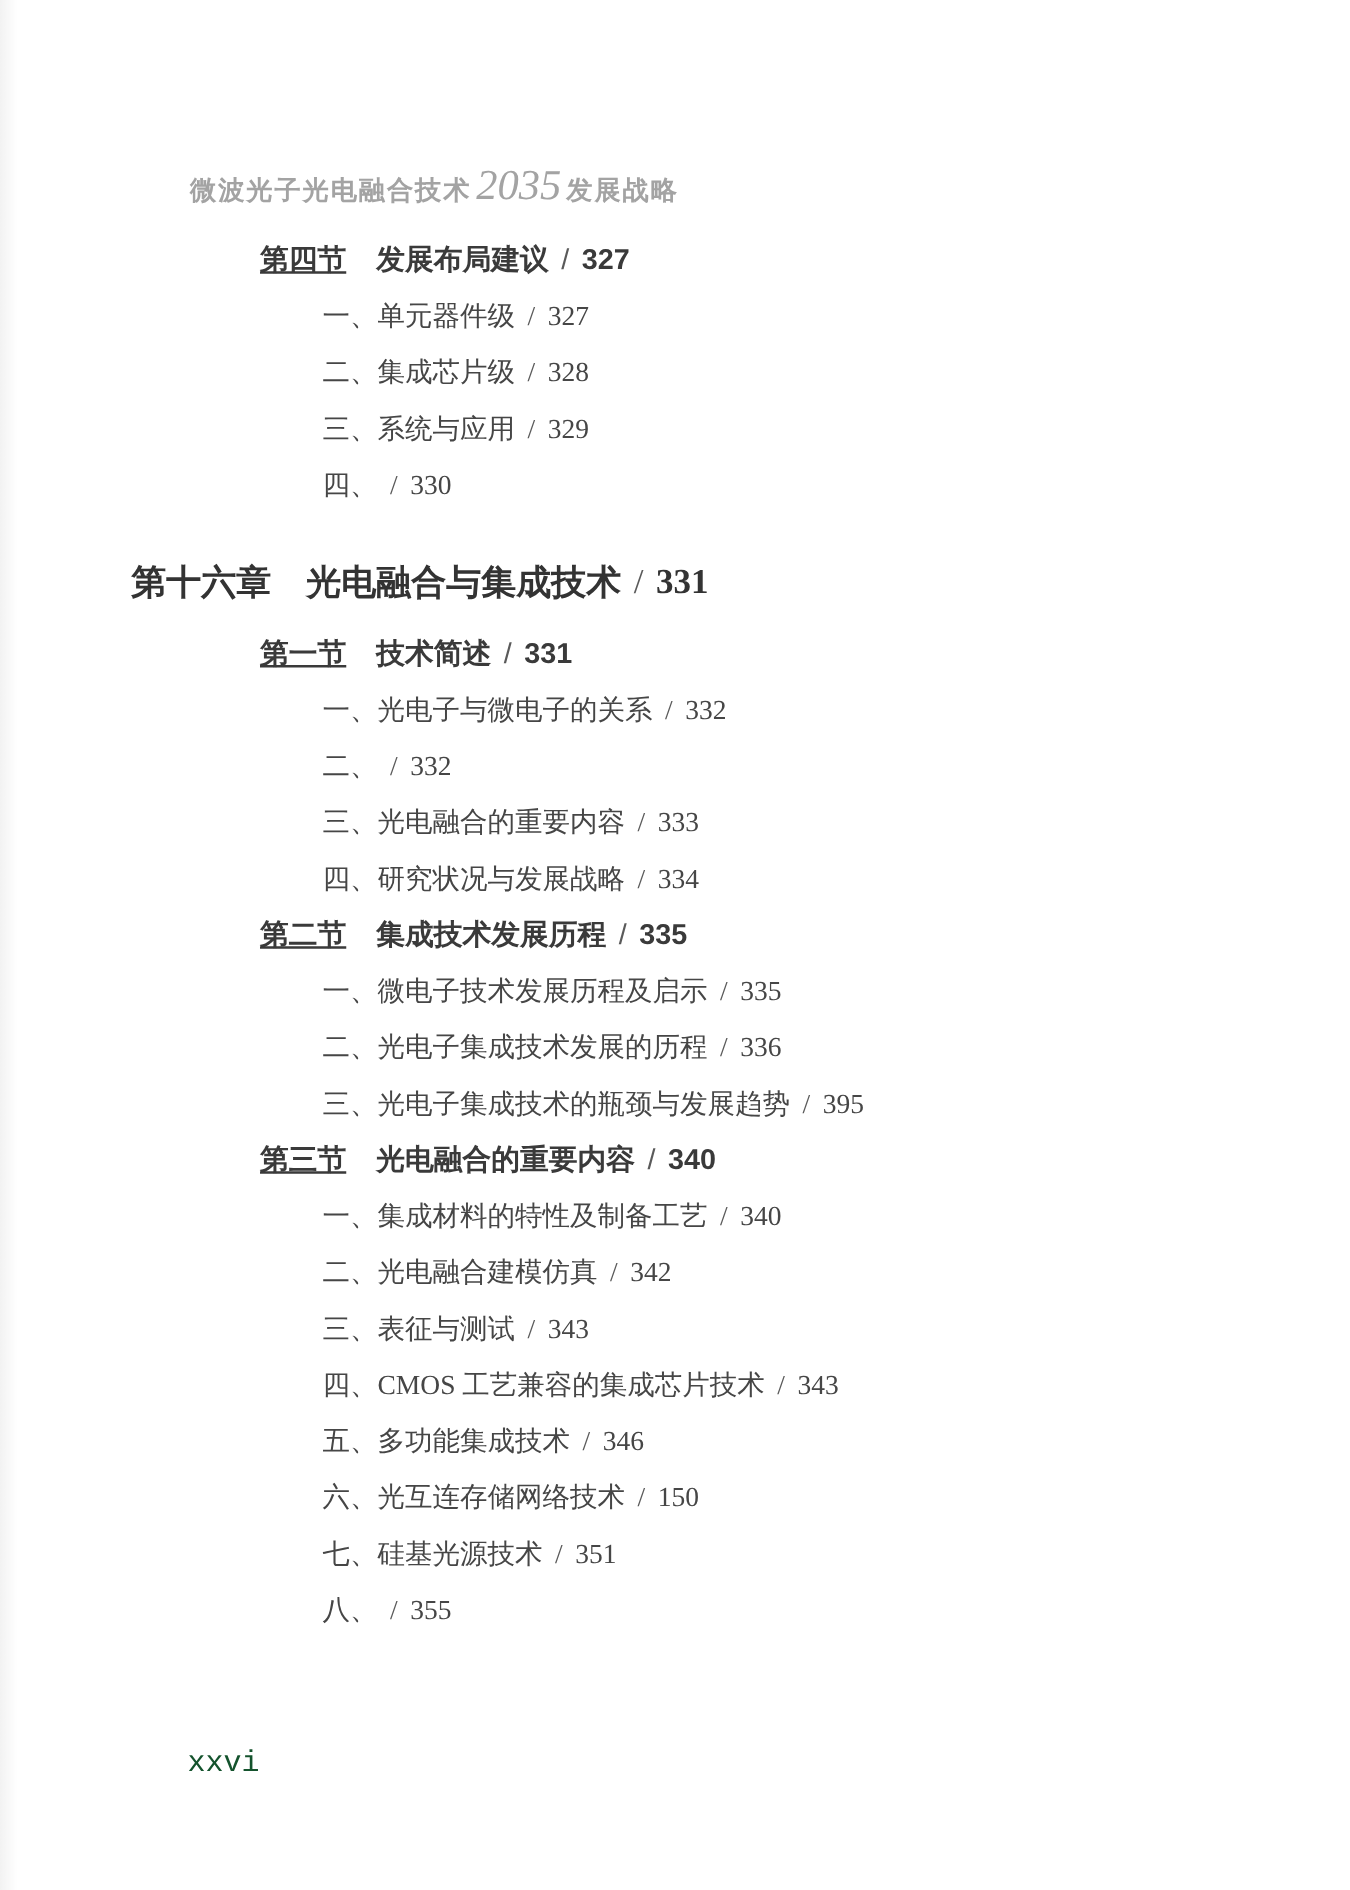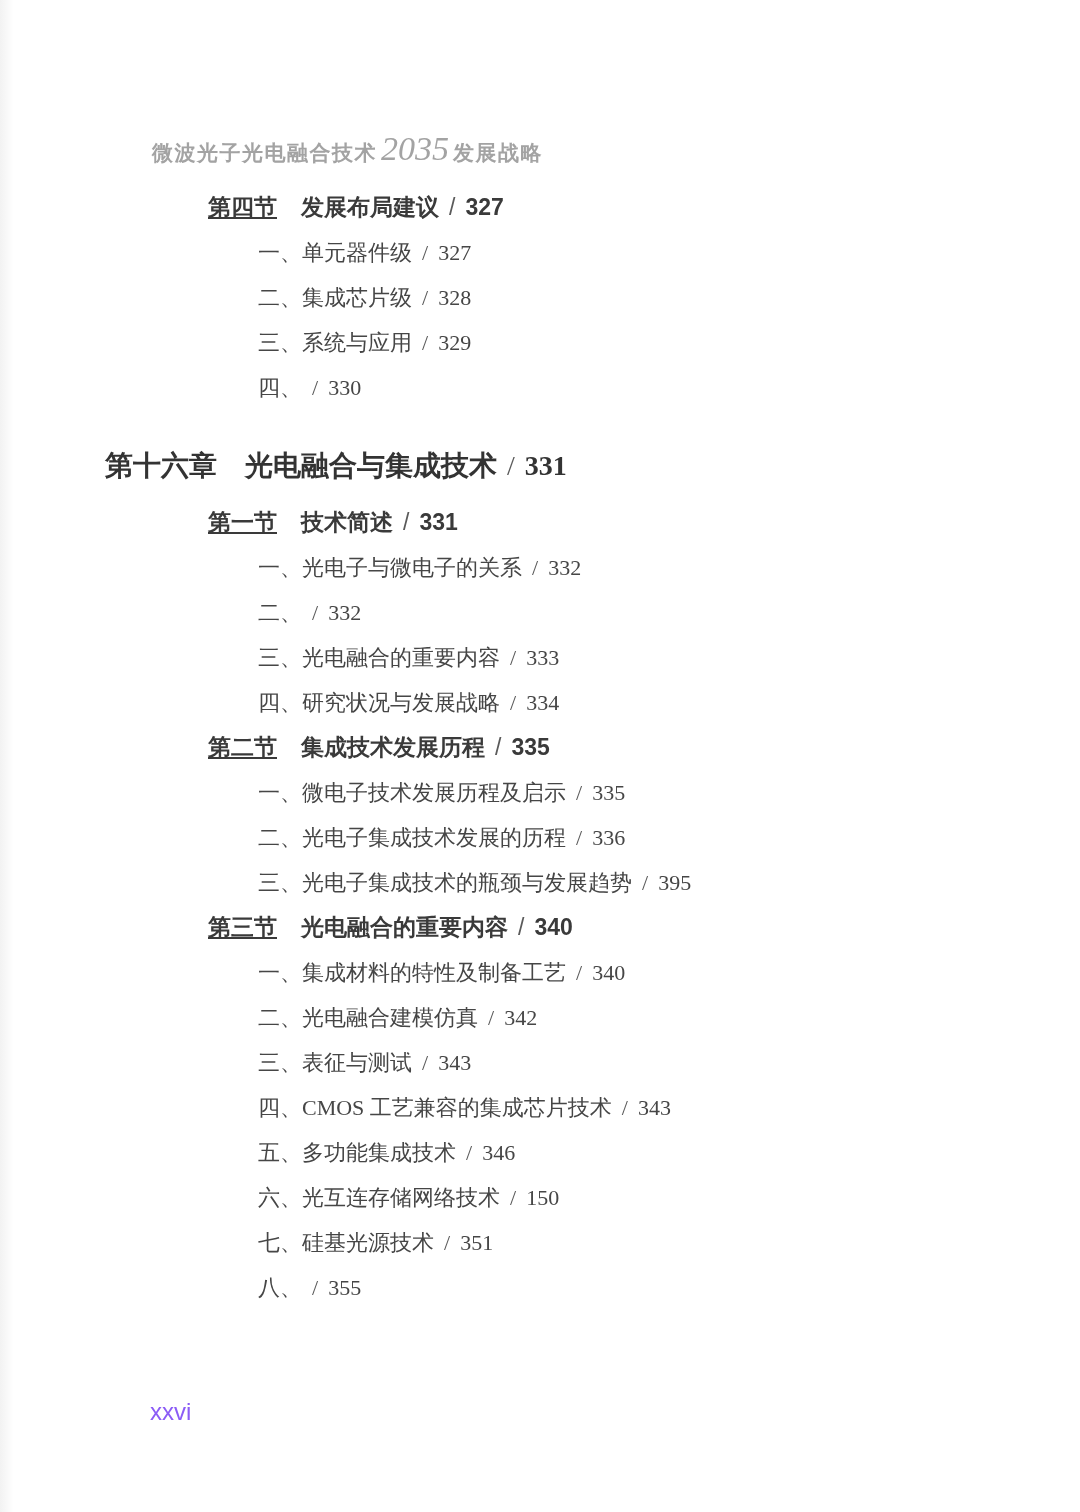--- a/index.html
+++ b/index.html
@@ -76,23 +76,23 @@
   .row-chapter .lbl { margin-right: 28px; }
   .sep {
     margin: 0 10px;
     font-weight: 400;
     color: #5a5a5a;
   }
   .page-footer {
     position: absolute;
     left: 150px;
     top: 1398px;
-    font-family: Liberation Sans, sans-serif;
+    font-family: Liberation Mono, monospace;
     font-size: 24px;
-    color: #8b5cf6;
+    color: #14532d;
   }
 </style>
 </head>
 <body>
 
 <div class="page">
 
   <div class="edge-shadow"></div>
 
   <div class="running-header"><span>微波光子光电融合技术</span><span class="year">2035</span><span>发展战略</span></div>

